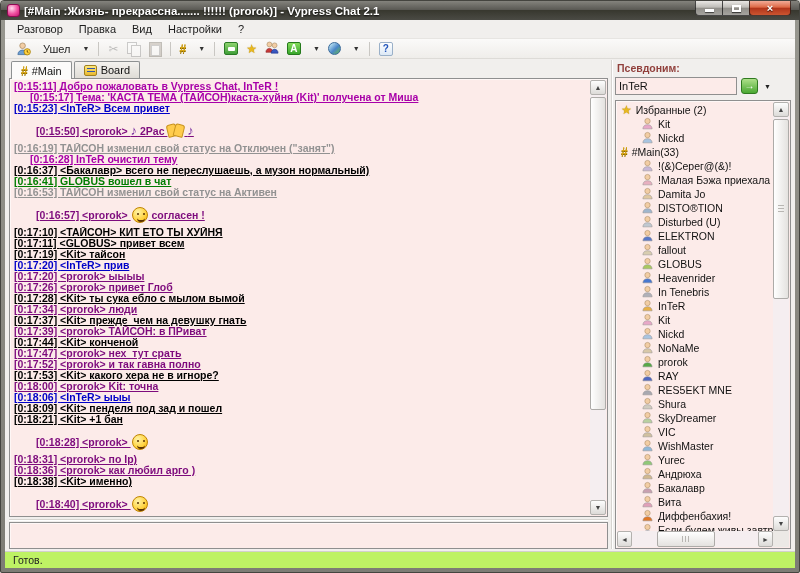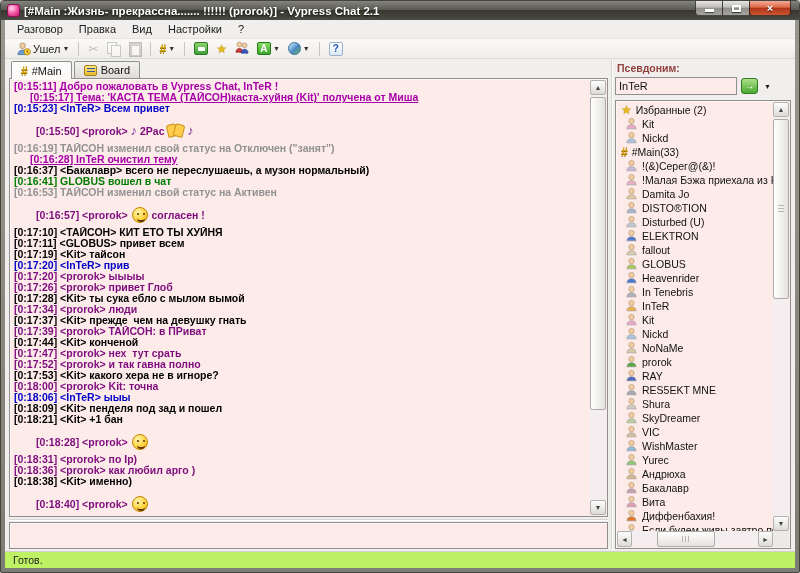--- a/index.html
+++ b/index.html
@@ -31,21 +31,21 @@
   
   .client{ position:absolute; top:19px; left:4px; right:4px; bottom:4px;
     background:#f1efed; display:flex; flex-direction:column; }
 
   .menubar{ height:19px; display:flex; align-items:center; padding-left:4px;
     border-bottom:1px solid #e7e5e2; }
   .mitem{ font-size:11px; color:#1c1c1c; padding:2px 8px; cursor:default; }
 
   .toolbar{ height:20px; display:flex; align-items:center; padding-left:8px; gap:2px;
     background:linear-gradient(#fbfaf9,#efedea); border-bottom:1px solid #dddbd7; }
-  .tbtn{ height:18px; display:inline-flex; align-items:center; gap:2px; padding:0 3px;
+  .tbtn{ height:18px; display:inline-flex; align-items:center; gap:12px; padding:0 3px;
     font-size:11px; color:#222; border-radius:2px; }
   .tbtn.dis{ opacity:.4; filter:grayscale(.8); }
   .tsep{ width:1px; height:14px; background:#c9c7c3; margin:0 4px; }
   .caret{ font-size:7px; color:#333; }
   .scissors{ font-size:12px; color:#666; }
   .copy-ic,.paste-ic{ position:relative; width:13px; height:13px; display:inline-block; }
   .copy-ic::before,.copy-ic::after{ content:""; position:absolute; width:8px; height:10px;
     background:#fff; border:1px solid #8a8a8a; }
   .copy-ic::before{ left:0; top:0; } .copy-ic::after{ left:4px; top:3px; }
   .paste-ic::before{ content:""; position:absolute; left:1px; top:0; width:11px; height:13px;
@@ -77,21 +77,21 @@
   .tab.active{ background:#fcfbfa; height:18px; margin-bottom:-1px; }
   .board-ic{ width:13px; height:11px; background:linear-gradient(#ffe87a,#e8b830);
     border:1px solid #a08020; border-radius:2px; position:relative; }
   .board-ic::after{ content:""; position:absolute; left:2px; top:2px; width:8px; height:1.5px;
     background:#3355aa; box-shadow:0 3px 0 #3355aa; }
 
   .chatbox{ flex:1; position:relative; background:#fcebe9; border:1px solid #8f8f8f;
     box-shadow:inset 1px 1px 0 rgba(255,255,255,.6); min-height:0; }
   .chatlines{ position:absolute; left:1px; top:2px; right:18px; bottom:2px; overflow:hidden; }
   .msg{ white-space:pre; font-size:10.5px; font-weight:bold; line-height:11px; padding-left:3px;
-    overflow:hidden; }
+    overflow:hidden;text-decoration:underline; }
   .msg.tall{ padding-top:5px; line-height:24px;margin-left:22px; }
   .msg.mag{ color:#a800a8; } .msg.u{ text-decoration:underline;margin-left:16px; }
   .msg.blue{ color:#0000c8; } .msg.purple{ color:#7d0b7d; }
   .msg.black{ color:#000; } .msg.green{ color:#007d00; } .msg.gray{ color:#929292; }
   .ic-music{ color:#7a2fa0; font-size:13px; font-weight:bold; }
   .ic-smiley,.ic-smiley2{ display:inline-block; width:16px; height:16px; border-radius:50%;
     background:radial-gradient(circle at 35% 30%,#fff3a6,#ffd23e 60%,#eda303);
     border:1px solid #c08400; position:relative; vertical-align:-4px; margin:0 1px; }
   .ic-smiley::before,.ic-smiley2::before{ content:""; position:absolute; left:4px; top:5px;
     width:2px; height:2px; background:#5a3000; border-radius:50%; box-shadow:6px 0 0 #5a3000; }
@@ -134,21 +134,21 @@
     font-family:"Liberation Sans",sans-serif; font-size:11px; padding:0 3px; color:#111; }
   .gobtn{ width:17px; height:16px; background:linear-gradient(#aee08a,#4aa832);
     border:1px solid #2f7a20; border-radius:3px; display:flex; align-items:center;
     justify-content:center; }
   .gobtn .arrow{ color:#fff; font-size:10px; font-weight:bold; line-height:1; }
   .nickdrop{ font-size:7px; color:#222; padding:2px; }
 
   .userlist{ flex:1; position:relative; background:#fcebe9; border:1px solid #8f8f8f;
     box-shadow:inset 1px 1px 0 rgba(255,255,255,.6); min-height:0; }
   .ulrows{ position:absolute; left:1px; top:2px; right:17px; bottom:17px; overflow:hidden; }
-  .urow{ height:14px; display:flex; align-items:center; gap:4px; padding-left:8px;
+  .urow{ height:14px; display:flex; align-items:center; gap:4px; padding-left:24px;
     font-size:10.5px; color:#111; white-space:nowrap; overflow:hidden; }
   .urow.group{ padding-left:4px; }
   .ul-star{ color:#e8b820; font-size:12px; text-shadow:0 0 1px #a07800; }
   .ul-hash{ color:#d7a516; font-weight:bold; font-size:12px; text-shadow:0 1px 0 #8a6a00; }
   .urow svg{ flex:0 0 auto; }
   .vscroll2{ position:absolute; top:1px; right:1px; bottom:17px; width:16px; background:#f5eef0; }
   .list-thumb{ top:17px; height:42%; }
   .hscroll{ position:absolute; left:1px; right:17px; bottom:1px; height:16px; background:#f5eef0; }
   .hscroll .sbtn{ height:16px; width:15px; }
   .hthumb{ position:absolute; top:0; left:40px; width:58px; height:16px;

